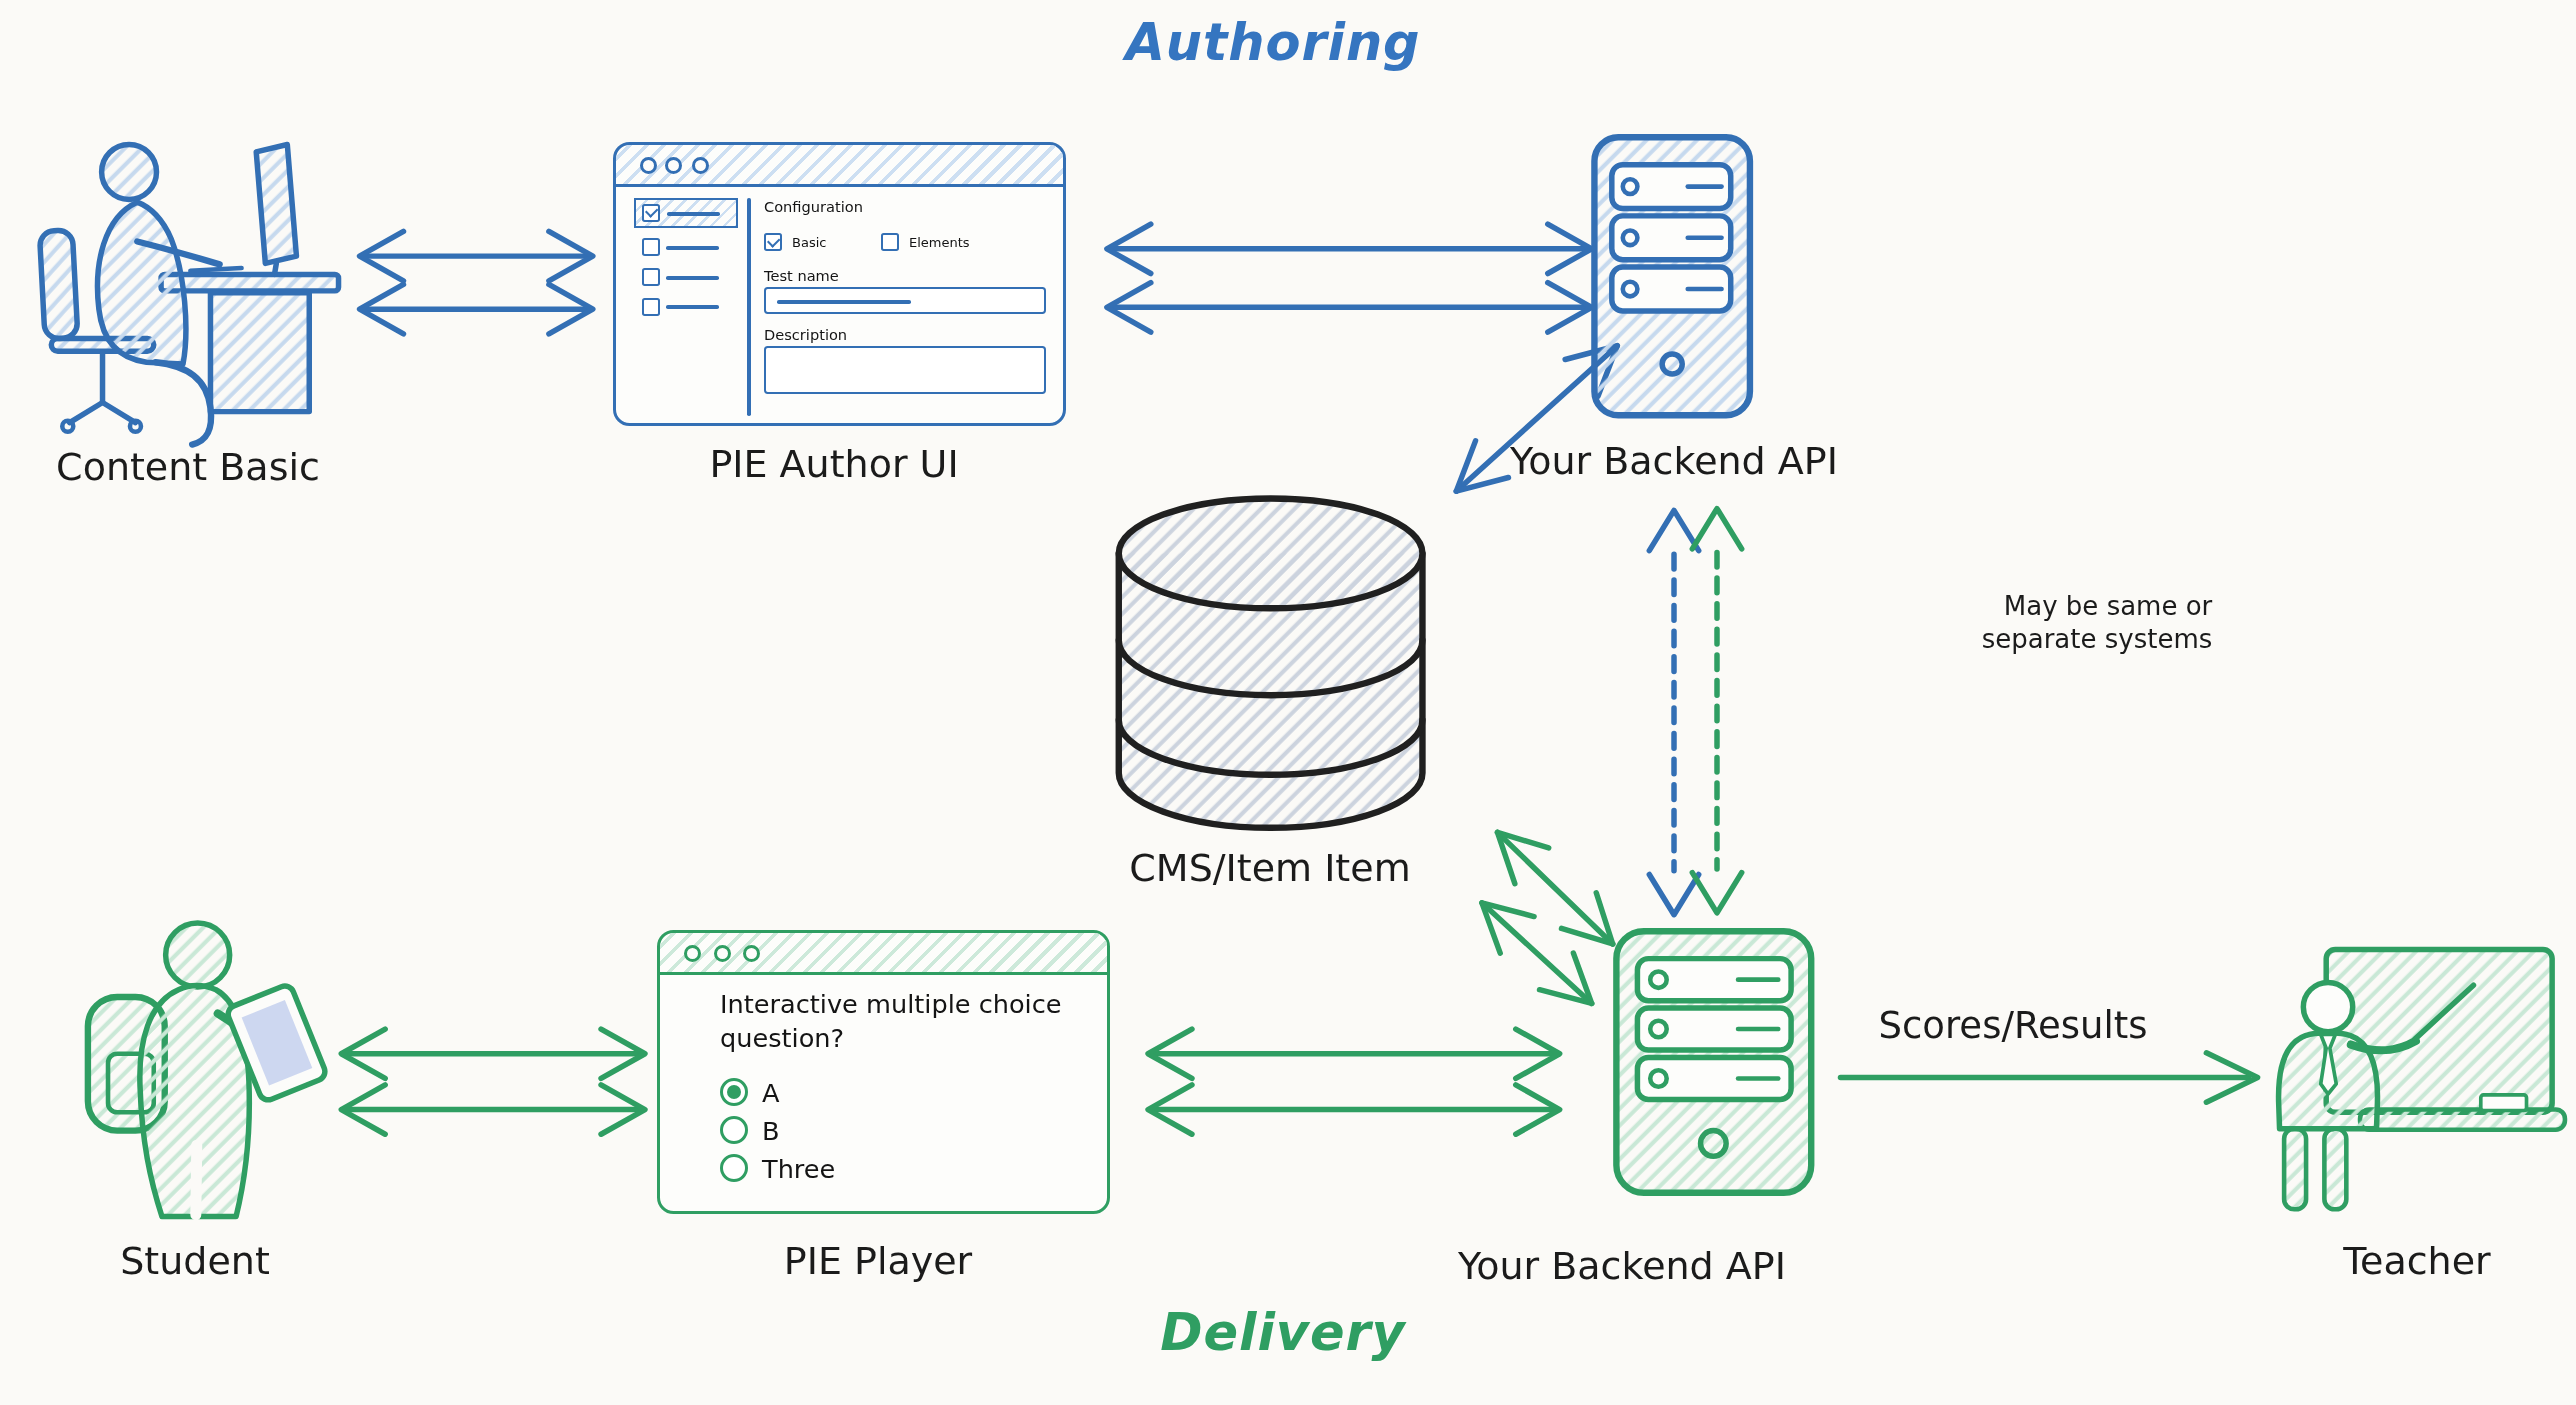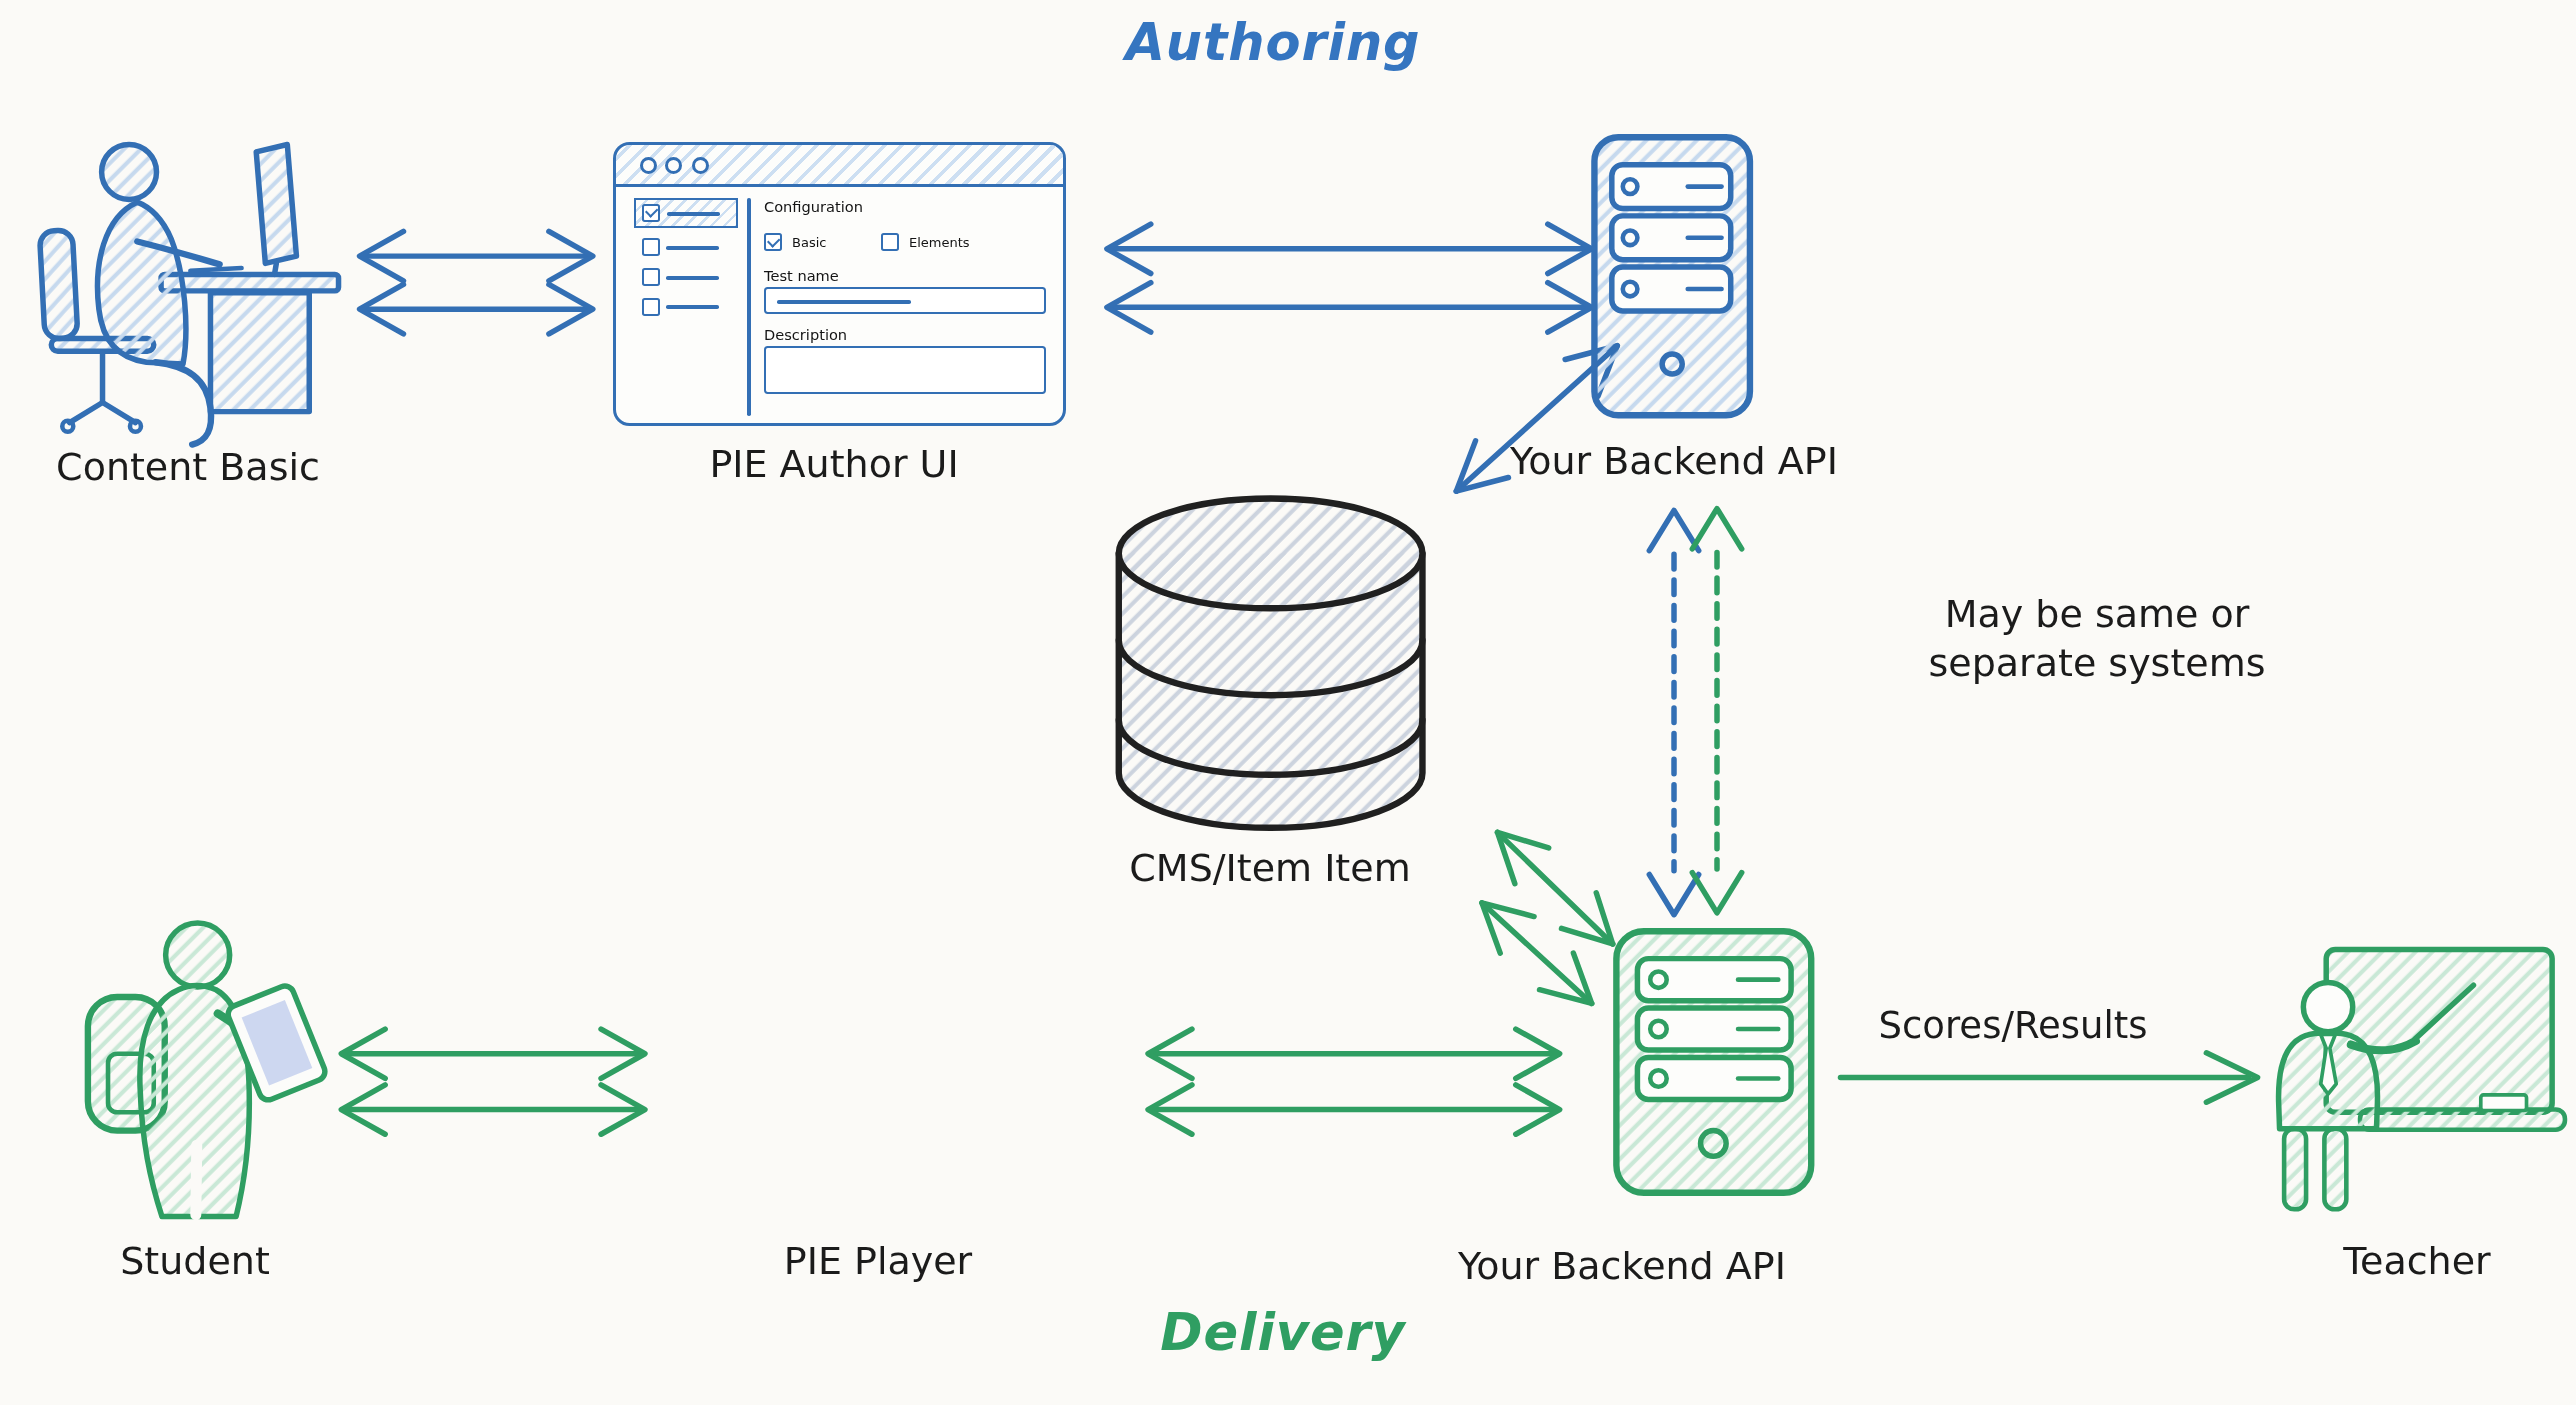--- a/index.html
+++ b/index.html
@@ -16,21 +16,21 @@
   html,body{background:var(--paper)}
   body{font-family:"DejaVu Sans",sans-serif;color:var(--ink)}
   .canvas{position:relative;width:2576px;height:1405px;background:var(--paper);overflow:hidden}
   .art{position:absolute;left:0;top:0;z-index:1}
 
   
   .flow-title{position:absolute;transform:translateX(-50%);font-size:51px;font-style:italic;font-weight:bold;letter-spacing:0.9px;white-space:nowrap;z-index:3}
   .flow-title.blue{color:var(--blue-bright)}
   .flow-title.green{color:var(--green)}
   .node-label{position:absolute;transform:translateX(-50%);font-size:38px;color:var(--ink);white-space:nowrap;z-index:3}
-  .note{position:absolute;transform:translateX(-50%);font-size:38px;line-height:1.28;text-align:center;color:var(--ink);white-space:nowrap;z-index:3}
+  .note{position:absolute;transform:translateX(-50%);font-size:26px;line-height:1.28;text-align:right;color:var(--ink);white-space:nowrap;z-index:3}
   .scores-label{position:absolute;transform:translateX(-50%);font-size:37px;color:var(--ink);white-space:nowrap;z-index:3}
 
   
   .window{position:absolute;width:453px;height:284px;background:#fdfdfb;border-radius:16.5px;z-index:2}
   .window.blue{border:3.7px solid var(--blue)}
   .window.green{border:3.7px solid var(--green)}
   .titlebar{position:absolute;left:0;top:0;right:0;height:42px;border-radius:12px 12px 0 0}
   .window.blue .titlebar{border-bottom:3.7px solid var(--blue);
     background:repeating-linear-gradient(135deg,rgba(255,255,255,0) 0 8.2px,var(--blue-hatch) 8.2px 12px)}
   .window.green .titlebar{border-bottom:3.7px solid var(--green);
@@ -254,20 +254,34 @@
     <span class="cb" style="left:265px;top:88px"></span>
     <div class="ui-text cbl" style="left:293px;top:90px">Elements</div>
     <div class="ui-text" style="left:148px;top:122px">Test name</div>
     <div class="input-box" style="left:148px;top:142px;width:282px;height:27.4px">
       <span class="stub"></span>
     </div>
     <div class="ui-text" style="left:148px;top:181px">Description</div>
     <div class="input-box" style="left:148px;top:201px;width:282px;height:48px"></div>
   </div>
 
+  <div class="window green" style="left:657px;top:930px">
+    <div class="titlebar">
+      <span class="dot" style="left:24px"></span>
+      <span class="dot" style="left:54px"></span>
+      <span class="dot" style="left:83px"></span>
+    </div>
+    <div class="question">Interactive multiple choice question?</div>
+    <span class="radio selected" style="top:145px"></span>
+    <div class="opt-label" style="top:145px">A</div>
+    <span class="radio" style="top:183px"></span>
+    <div class="opt-label" style="top:183px">B</div>
+    <span class="radio" style="top:221px"></span>
+    <div class="opt-label" style="top:221px">Three</div>
+  </div>
 
   <div class="node-label" style="left:188px;top:445px">Content Basic</div>
   <div class="node-label" style="left:834px;top:442px">PIE Author UI</div>
   <div class="node-label" style="left:1674px;top:439px">Your Backend API</div>
   <div class="node-label" style="left:1270px;top:846px">CMS/Item Item</div>
   <div class="node-label" style="left:195px;top:1239px">Student</div>
   <div class="node-label" style="left:878px;top:1239px">PIE Player</div>
   <div class="node-label" style="left:1622px;top:1244px">Your Backend API</div>
   <div class="node-label" style="left:2417px;top:1239px">Teacher</div>
 

